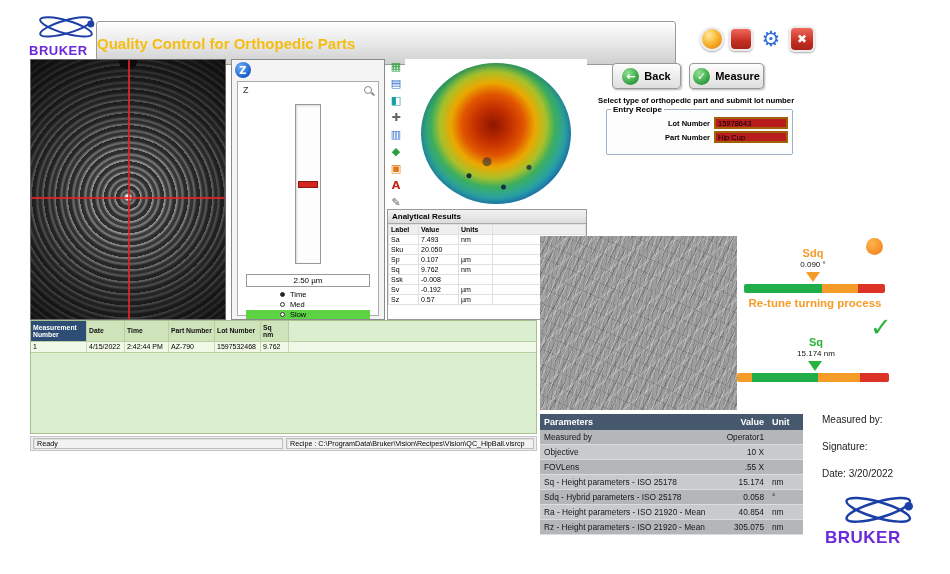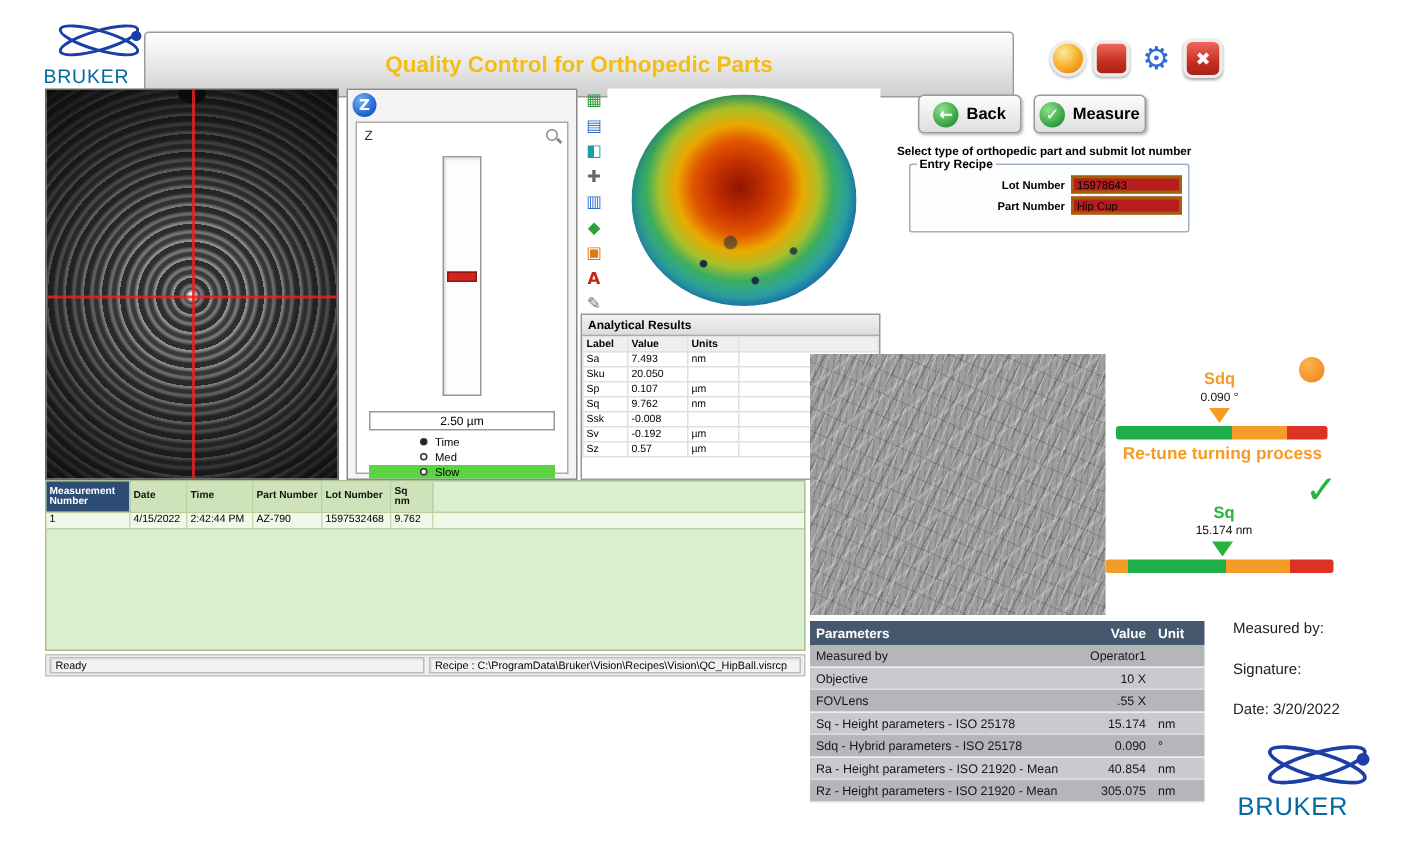--- a/index.html
+++ b/index.html
@@ -3,28 +3,28 @@
 <meta charset="utf-8">
 <style>
   *{margin:0;padding:0;box-sizing:border-box}
   body{background:#fff;font-family:"Liberation Sans",sans-serif}
   .glyph{font-family:"DejaVu Sans",sans-serif}
   .stage{position:relative;width:950px;height:574px;background:#fff;overflow:hidden;font-family:"Liberation Sans",sans-serif}
 
   
   .logo{position:absolute}
   .logo svg{position:absolute;left:0;top:0;width:100%;height:70%}
-  .logo-text{position:absolute;left:3px;bottom:0;color:#0369a1;font-weight:normal;letter-spacing:.5px}
+  .logo-text{position:absolute;left:3px;bottom:0;color:#6d28d9;font-weight:bold;letter-spacing:.5px}
   .logo-top{left:26px;top:14px;width:78px;height:44px}
   .logo-top .logo-text{font-size:13px}
   .logo-bottom{left:822px;top:494px;width:110px;height:54px}
   .logo-bottom .logo-text{font-size:17px}
 
   
-  .title-bar{position:absolute;left:96px;top:21px;width:580px;height:44px;background:linear-gradient(#ffffff,#e6e6e6 55%,#cfcfcf);border:1px solid #9a9a9a;border-radius:3px;display:flex;align-items:center;justify-content:center}
+  .title-bar{position:absolute;left:96px;top:21px;width:580px;height:44px;background:linear-gradient(#ffffff,#e6e6e6 55%,#cfcfcf);border:1px solid #9a9a9a;border-radius:3px;display:flex;align-items:center;justify-content:flex-start}
   .title-text{color:#f5bd12;font-weight:bold;font-size:15px}
   .win-buttons{position:absolute;left:700px;top:26px;display:flex;align-items:center;gap:5px}
   .wb{cursor:pointer;padding:0;border:none;background:none}
   .lamp{width:24px;height:24px;border-radius:50%;background:radial-gradient(circle at 35% 30%,#ffe9a0,#f7b733 45%,#ef8e12 78%,#d97b07);border:2px solid #ececec;box-shadow:0 1px 2px rgba(0,0,0,.35)}
   .stop{width:24px;height:24px;border-radius:6px;background:linear-gradient(180deg,#f0685c,#c62f22 60%,#a92318);border:2px solid #ececec;box-shadow:0 1px 2px rgba(0,0,0,.35)}
   .gearbtn{width:26px;height:26px;color:#2e6cd6;font-size:21px;line-height:24px;text-align:center}
   .closebtn{width:26px;height:26px;border-radius:6px;background:linear-gradient(180deg,#f0685c,#c62f22 60%,#a92318);color:#fff;font-weight:bold;font-size:12px;border:2px solid #ececec;display:flex;align-items:center;justify-content:center;box-shadow:0 1px 2px rgba(0,0,0,.35)}
 
   
   .camera{position:absolute;left:30px;top:59px;width:196px;height:261px;border:1px solid #666;overflow:hidden;background:
@@ -364,21 +364,21 @@
           <td class="p-val">.55 X</td>
           <td class="p-unit"></td>
         </tr>
       <tr>
           <td class="p-name">Sq - Height parameters - ISO 25178</td>
           <td class="p-val">15.174</td>
           <td class="p-unit">nm</td>
         </tr>
       <tr>
           <td class="p-name">Sdq - Hybrid parameters - ISO 25178</td>
-          <td class="p-val">0.090</td>
+          <td class="p-val">0.058</td>
           <td class="p-unit">°</td>
         </tr>
       <tr>
           <td class="p-name">Ra - Height parameters - ISO 21920 - Mean</td>
           <td class="p-val">40.854</td>
           <td class="p-unit">nm</td>
         </tr>
       <tr>
           <td class="p-name">Rz - Height parameters - ISO 21920 - Mean</td>
           <td class="p-val">305.075</td>

